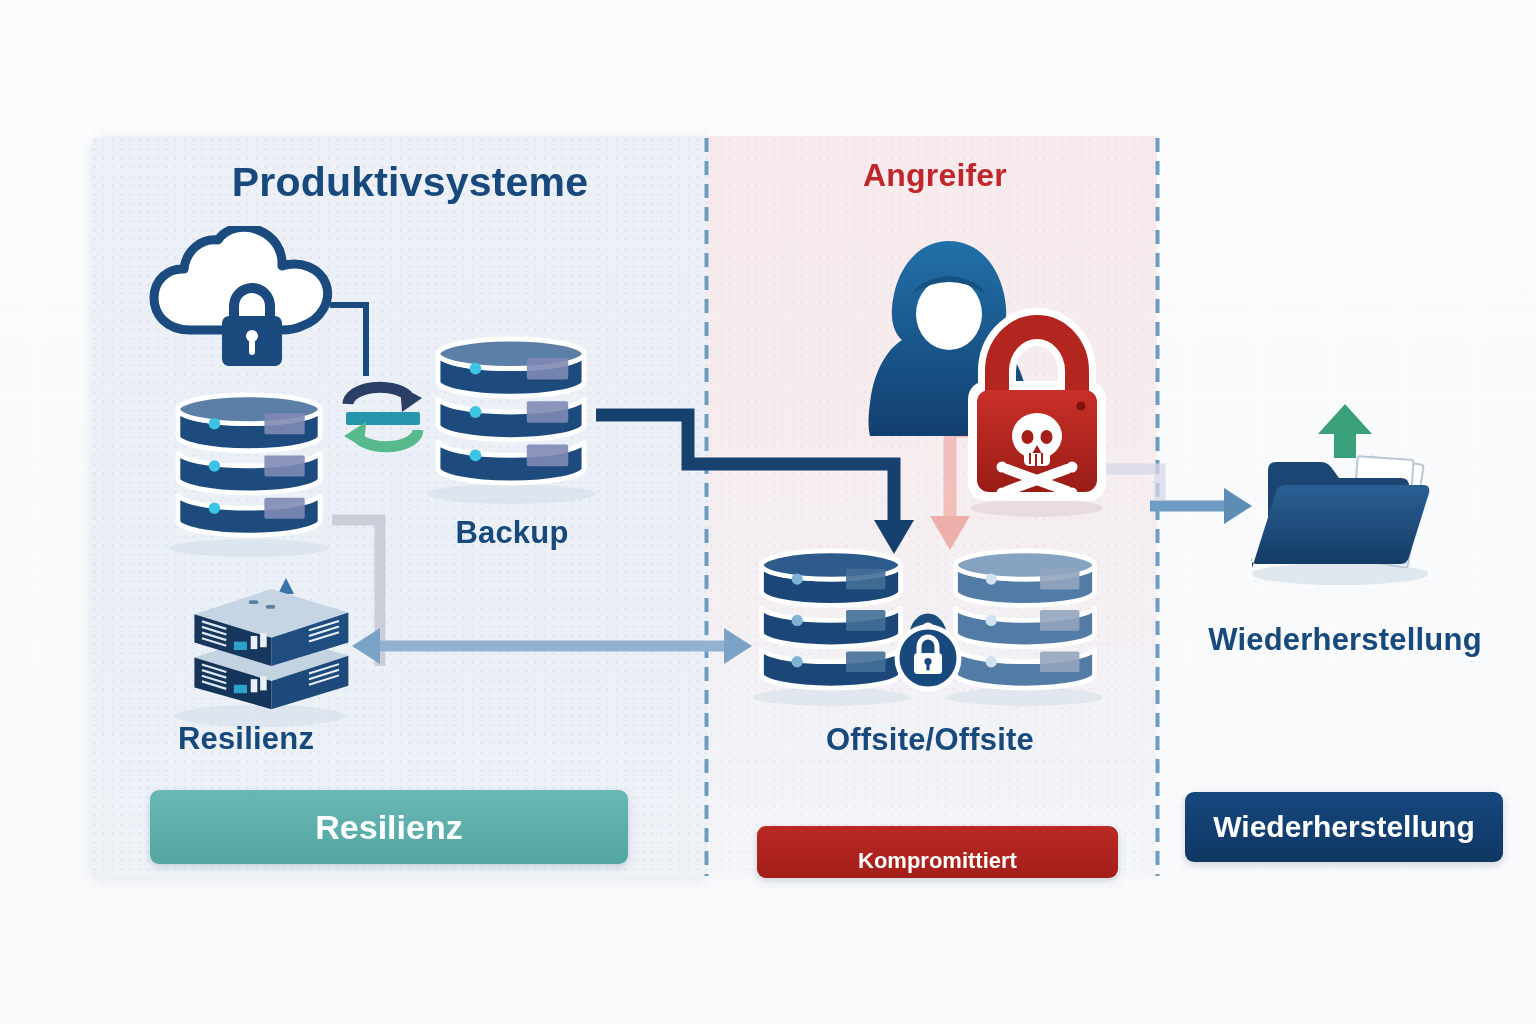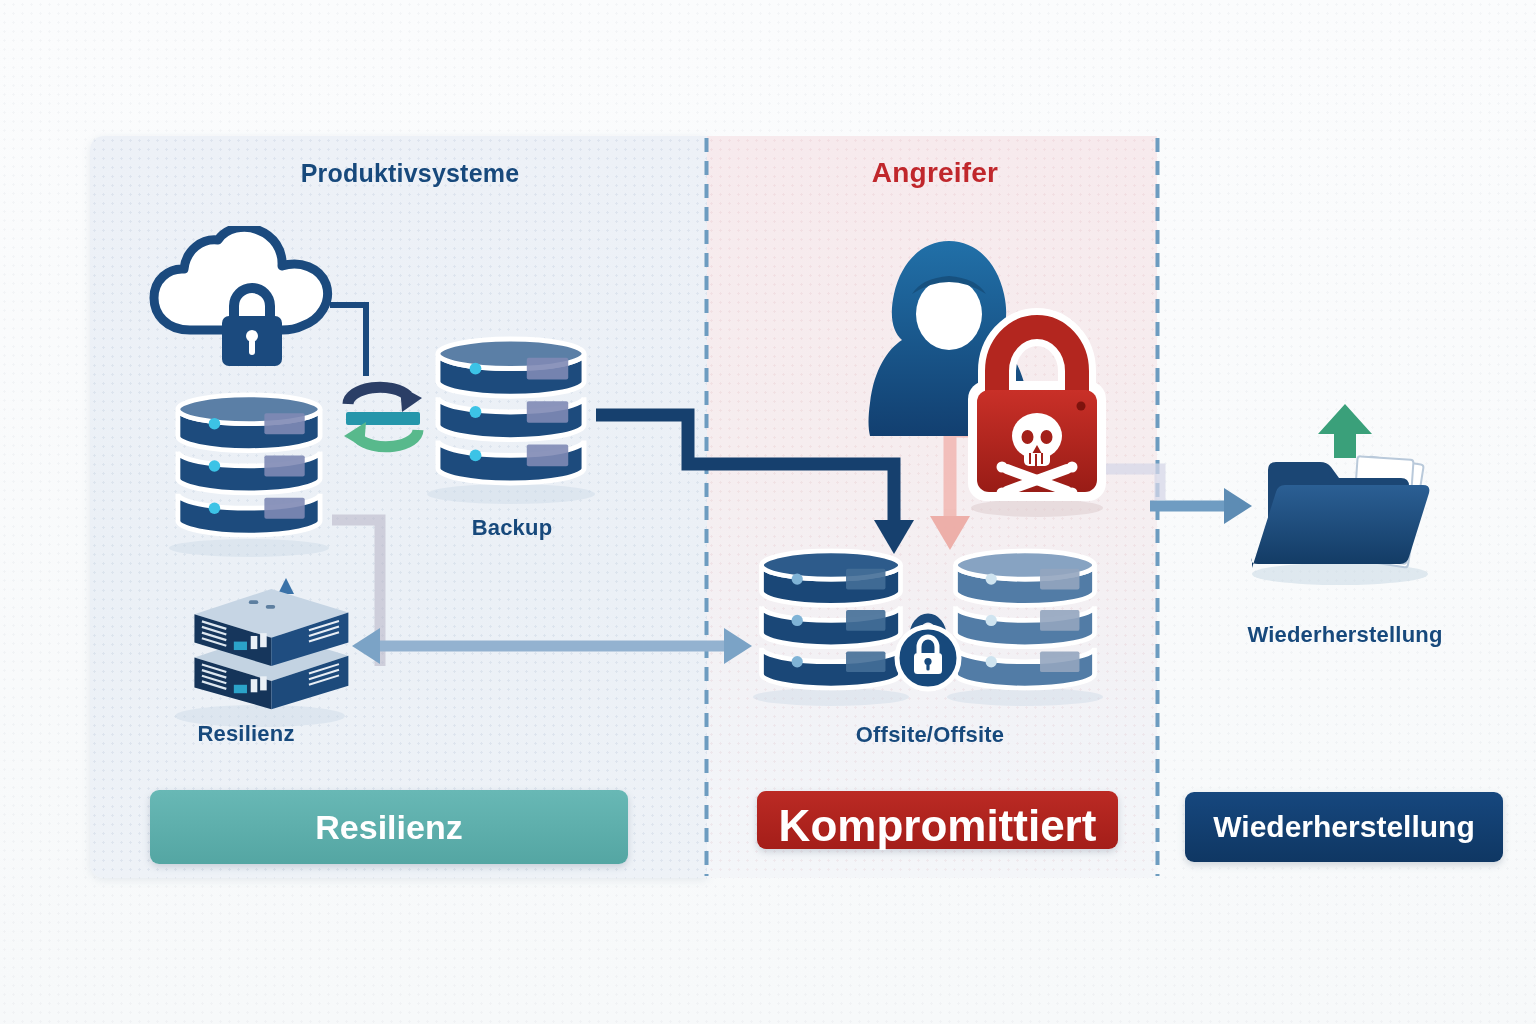--- a/index.html
+++ b/index.html
@@ -26,30 +26,30 @@
       radial-gradient(rgba(190,110,120,.09) 1px, transparent 1.3px),
       linear-gradient(180deg,#f7eaed 0%,#f6edef 42%,#f2f3f7 80%,#f4f6f9 100%);
     background-size:9px 9px,100% 100%;
   }
   svg.layer{position:absolute;left:0;top:0;z-index:2;pointer-events:none;}
   .icon-svg{position:absolute;z-index:3;}
   .lbl{
     position:absolute;z-index:4;text-align:center;font-weight:700;
     color:#17497c;letter-spacing:.2px;
   }
-  .title{font-size:25px;}
-  .title-red{color:#c0272c;font-size:28px;}
-  .sub{font-size:22px;}
+  .title{font-size:41px;}
+  .title-red{color:#c0272c;font-size:32px;}
+  .sub{font-size:31px;}
   .banner{
     position:absolute;z-index:4;text-align:center;font-weight:700;color:#ffffff;
     border-radius:9px;box-shadow:0 3px 7px rgba(100,120,140,.28);
   }
   .banner-teal{left:150px;top:790px;width:478px;height:74px;line-height:74px;font-size:34px;
     background:linear-gradient(180deg,#68b8b5,#54a6a3);}
-  .banner-red{left:757px;top:791px;width:361px;height:58px;line-height:70px;font-size:44px;
+  .banner-red{left:757px;top:826px;width:361px;height:52px;line-height:70px;font-size:22px;
     background:linear-gradient(180deg,#bb2a24,#a41e19);}
   .banner-navy{left:1185px;top:792px;width:318px;height:70px;line-height:70px;font-size:30px;
     background:linear-gradient(180deg,#16477e,#0f3763);}
   .db{--db-top:#5b7fa6;--db-body:#1d4b7d;--db-dot:#3cc3e6;--db-slot:#7f89b5;}
   .db-comp-left{--db-top:#2d5b8b;--db-body:#1a4777;--db-dot:#7fb3d6;--db-slot:#446e97;}
   .db-comp-right{--db-top:#87a3c2;--db-body:#527ca6;--db-dot:#cfe4f0;--db-slot:#93a5bf;}
 </style>
 </head>
 <body>
 

